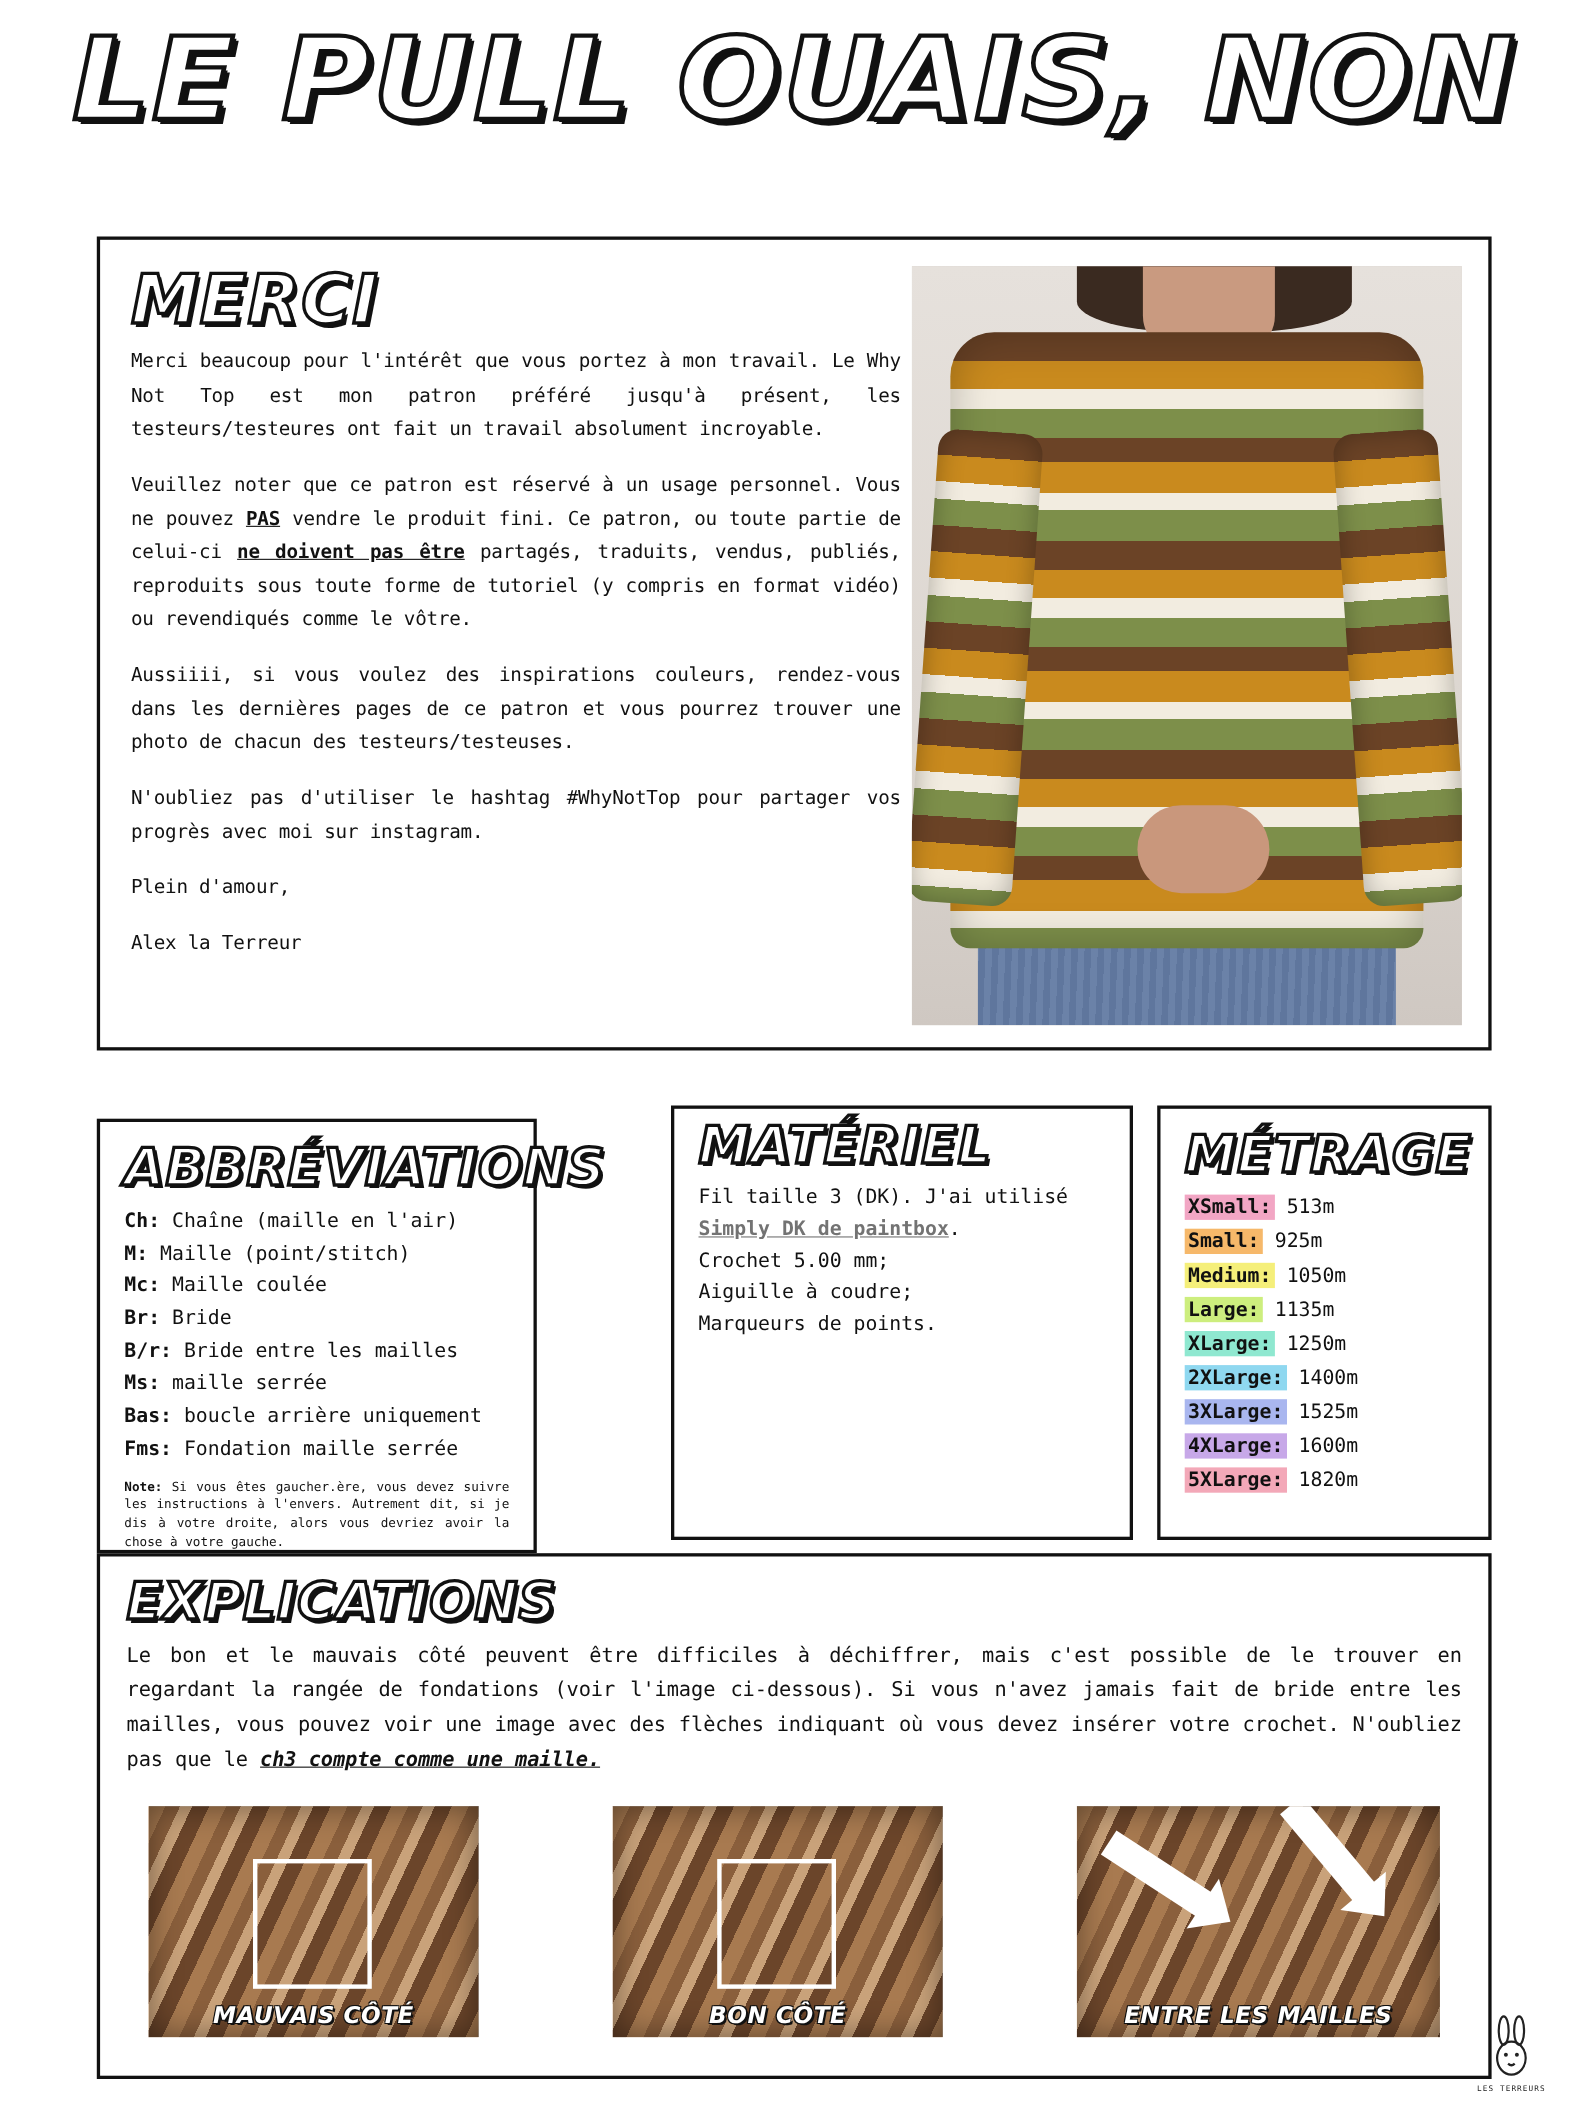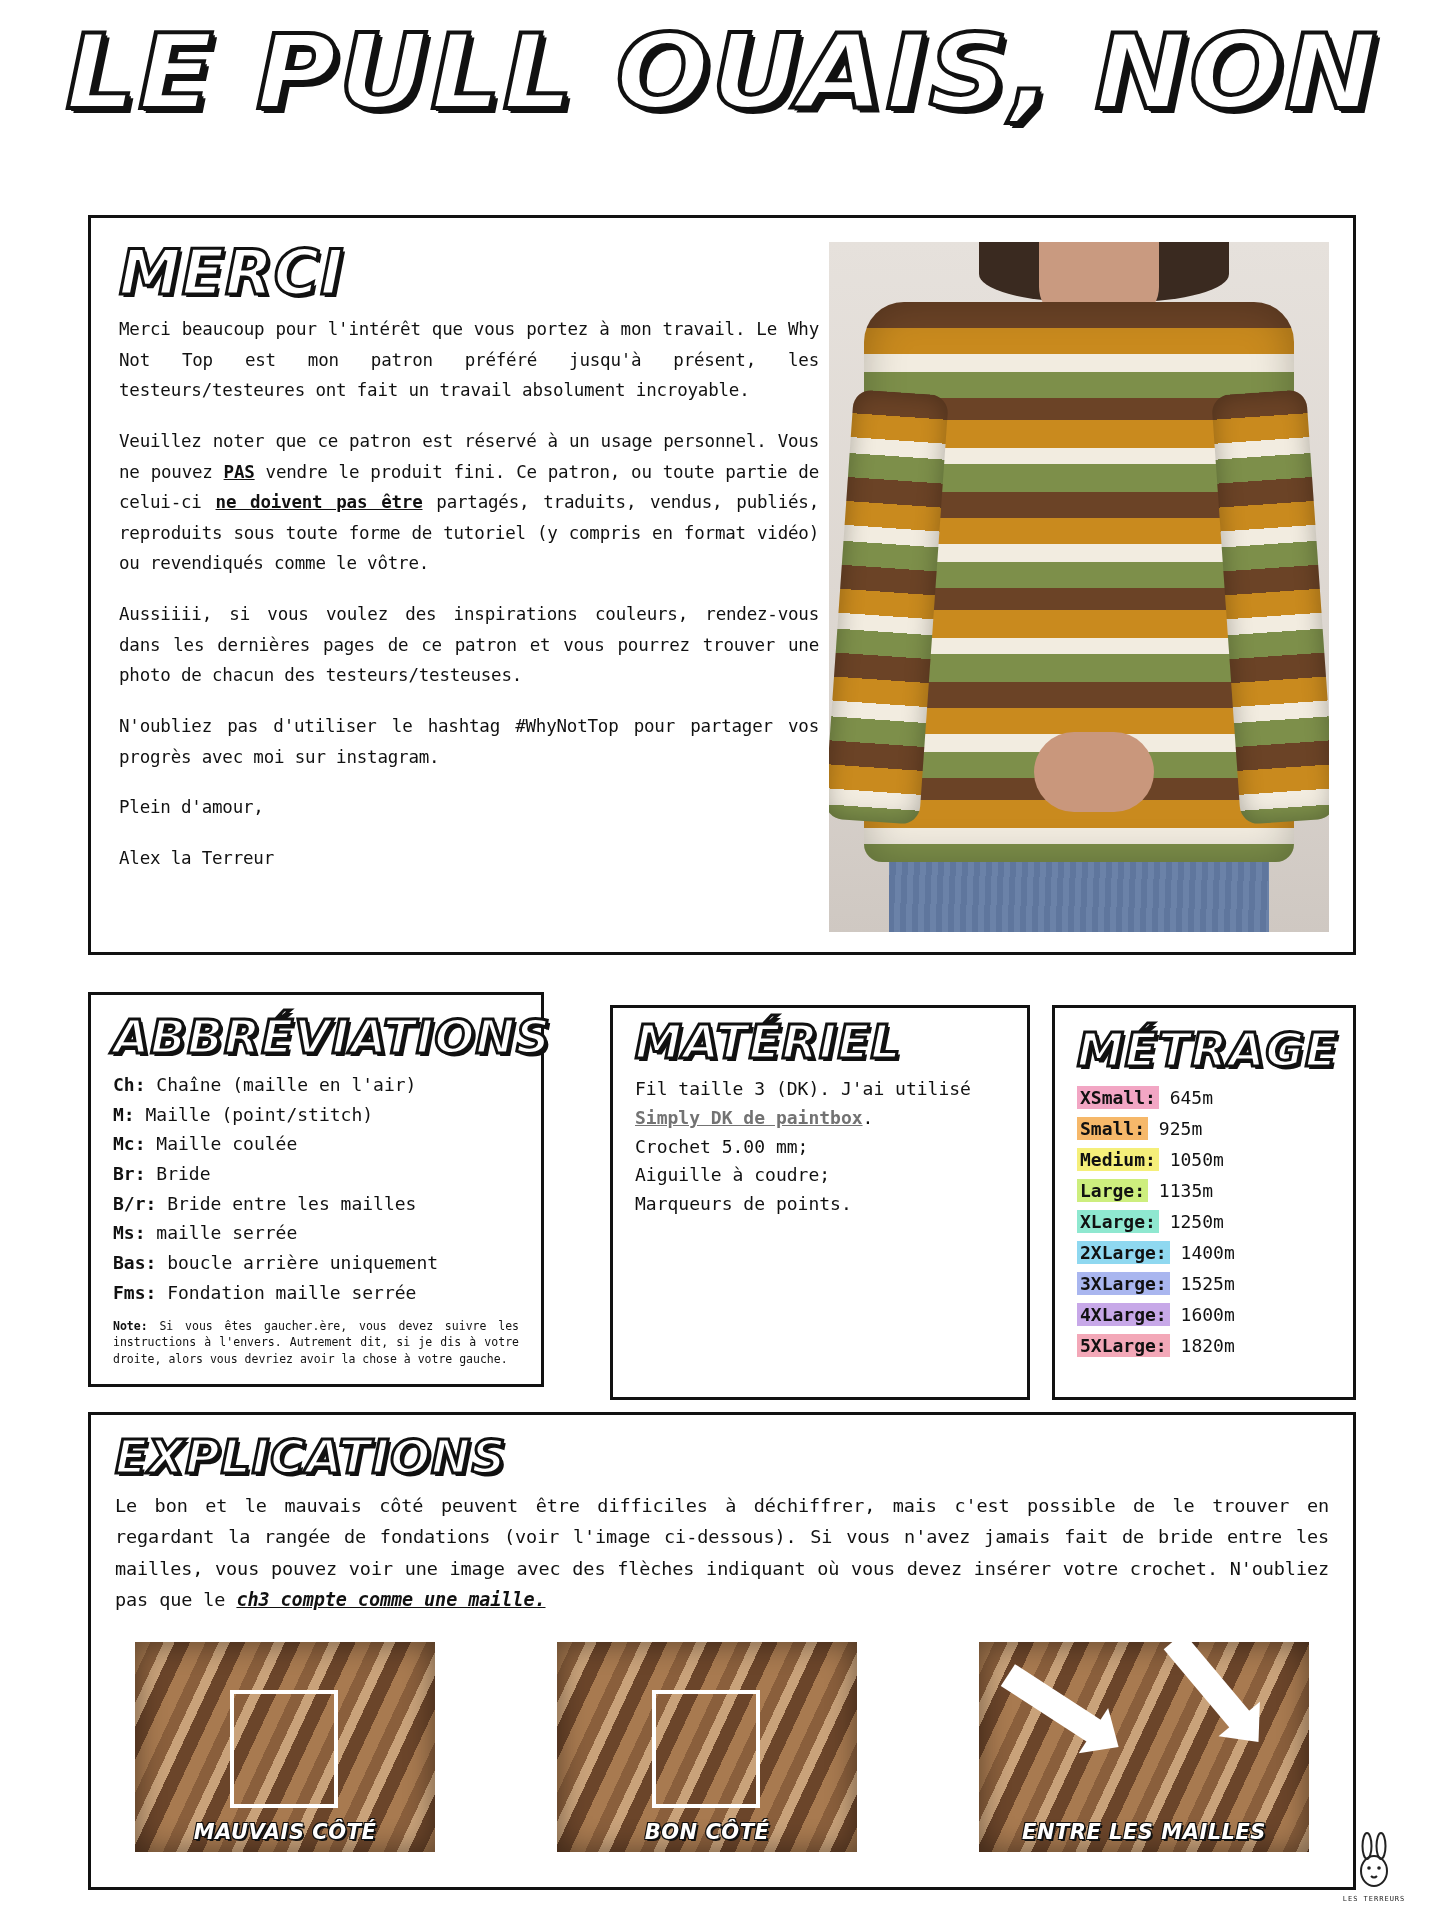--- a/index.html
+++ b/index.html
@@ -135,21 +135,21 @@
     box-shadow: inset 0 0 24px rgba(0,0,0,.3);
   }
   .sleeve-l { left: 10px; transform: rotate(4deg); }
   .sleeve-r { right: 8px; transform: rotate(-4deg); }
   .hands {
     position:absolute; left:205px; bottom:120px; width:120px; height:80px;
     background:#c9977c; border-radius: 40px;
   }
 
   
-  #abbrev-box { left: 88px; top: 992px; width: 456px; height: 395px; padding: 18px 22px; }
+  #abbrev-box { left: 88px; top: 1017px; width: 400px; height: 395px; padding: 18px 22px; }
   #materiel-box { left: 610px; top: 1005px; width: 420px; height: 395px; padding: 10px 22px; }
   #metrage-box { left: 1052px; top: 1005px; width: 304px; height: 395px; padding: 18px 22px; }
 
   #abbrev-title { font-size: 47px; }
   #materiel-title { font-size: 47px; }
   #metrage-title { font-size: 47px; }
 
   .abbrev-list { font-size: 18px; line-height: 1.65; }
   .abbrev-list b { font-weight: bold; }
   .note {
@@ -319,21 +319,21 @@
     <span>Fil taille 3 (DK). J'ai utilisé </span><a href="#" class="u" style="color:#737373;">Simply DK de paintbox</a><span>.</span>
     <div>Crochet 5.00 mm;</div>
     <div>Aiguille à coudre;</div>
     <div>Marqueurs de points.</div>
   </div>
 </div>
 
 <div class="box" id="metrage-box">
   <div class="outline-head" id="metrage-title">MÉTRAGE</div>
   <div class="metrage-list">
-    <div><span class="hl" id="hl0" style="background-color: rgb(242, 166, 196);">XSmall:</span><span> 645m</span></div>
+    <div><span class="hl" id="hl0" style="background-color: rgb(242, 166, 196);">XSmall:</span><span> 513m</span></div>
     <div><span class="hl" id="hl1" style="background-color: rgb(246, 184, 106); margin-top: 46px;">Small:</span><span> 925m</span></div>
     <div><span class="hl" id="hl2" style="background-color: rgb(245, 239, 122);">Medium:</span><span> 1050m</span></div>
     <div><span class="hl" id="hl3" style="background-color: rgb(205, 238, 126);">Large:</span><span> 1135m</span></div>
     <div><span class="hl" id="hl4" style="background-color: rgb(143, 232, 208);">XLarge:</span><span> 1250m</span></div>
     <div><span class="hl" id="hl5" style="background-color: rgb(143, 216, 240);">2XLarge:</span><span> 1400m</span></div>
     <div><span class="hl" id="hl6" style="background-color: rgb(169, 182, 239);">3XLarge:</span><span> 1525m</span></div>
     <div><span class="hl" id="hl7" style="background-color: rgb(199, 168, 232);">4XLarge:</span><span> 1600m</span></div>
     <div><span class="hl" id="hl8" style="background-color: rgb(243, 168, 184);">5XLarge:</span><span> 1820m</span></div>
   </div>
 </div>

